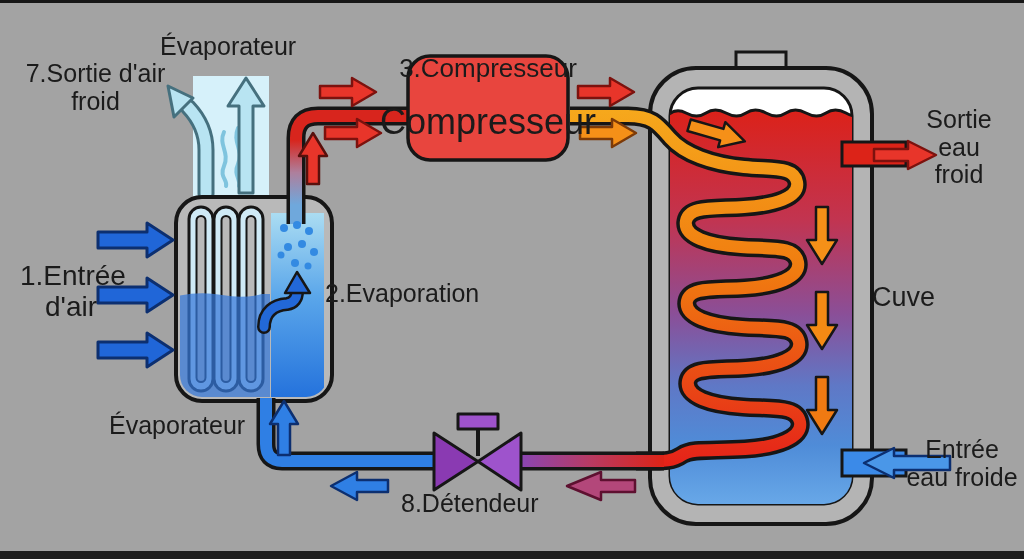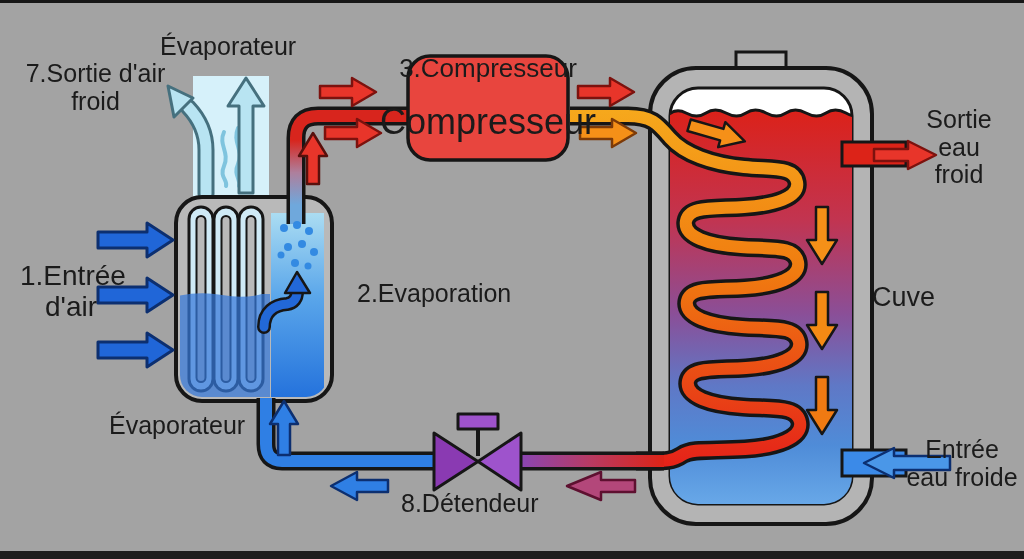--- a/index.html
+++ b/index.html
@@ -174,21 +174,21 @@
   </g>
 </svg>
 
 <div class="lbl" style="left:160px;top:33px;font-size:25px;">Évaporateur</div>
 <div class="lbl center" style="left:8px;top:60px;width:175px;font-size:25px;">7.Sortie d'air
 froid</div>
 <div class="lbl center" style="left:398px;top:10px;width:180px;font-size:26px;margin-top:44px;">3.Compresseur</div>
 <div class="lbl" id="lbl-compressor-box" style="left:408px;top:56px;font-size:36px;margin-top:14px;">Compresseur</div>
 <div class="lbl center" style="left:0px;top:261px;width:102px;font-size:28px;padding-left:20px;">1.Entrée
 d'air</div>
-<div class="lbl" style="left:325px;top:280px;font-size:25px;padding-left:32px;">2.Evaporation</div>
+<div class="lbl" style="left:325px;top:280px;font-size:25px;">2.Evaporation</div>
 <div class="lbl" style="left:109px;top:412px;font-size:25px;">Évaporateur</div>
 <div class="lbl" style="left:401px;top:490px;font-size:25px;">8.Détendeur</div>
 <div class="lbl center" style="left:898px;top:106px;width:122px;font-size:25px;">Sortie
 eau
 froid</div>
 <div class="lbl" style="left:872px;top:283px;font-size:27px;text-align:center;">Cuve</div>
 <div class="lbl center" style="left:900px;top:436px;width:124px;font-size:25px;">Entrée
 eau froide</div>
 
 </div>

